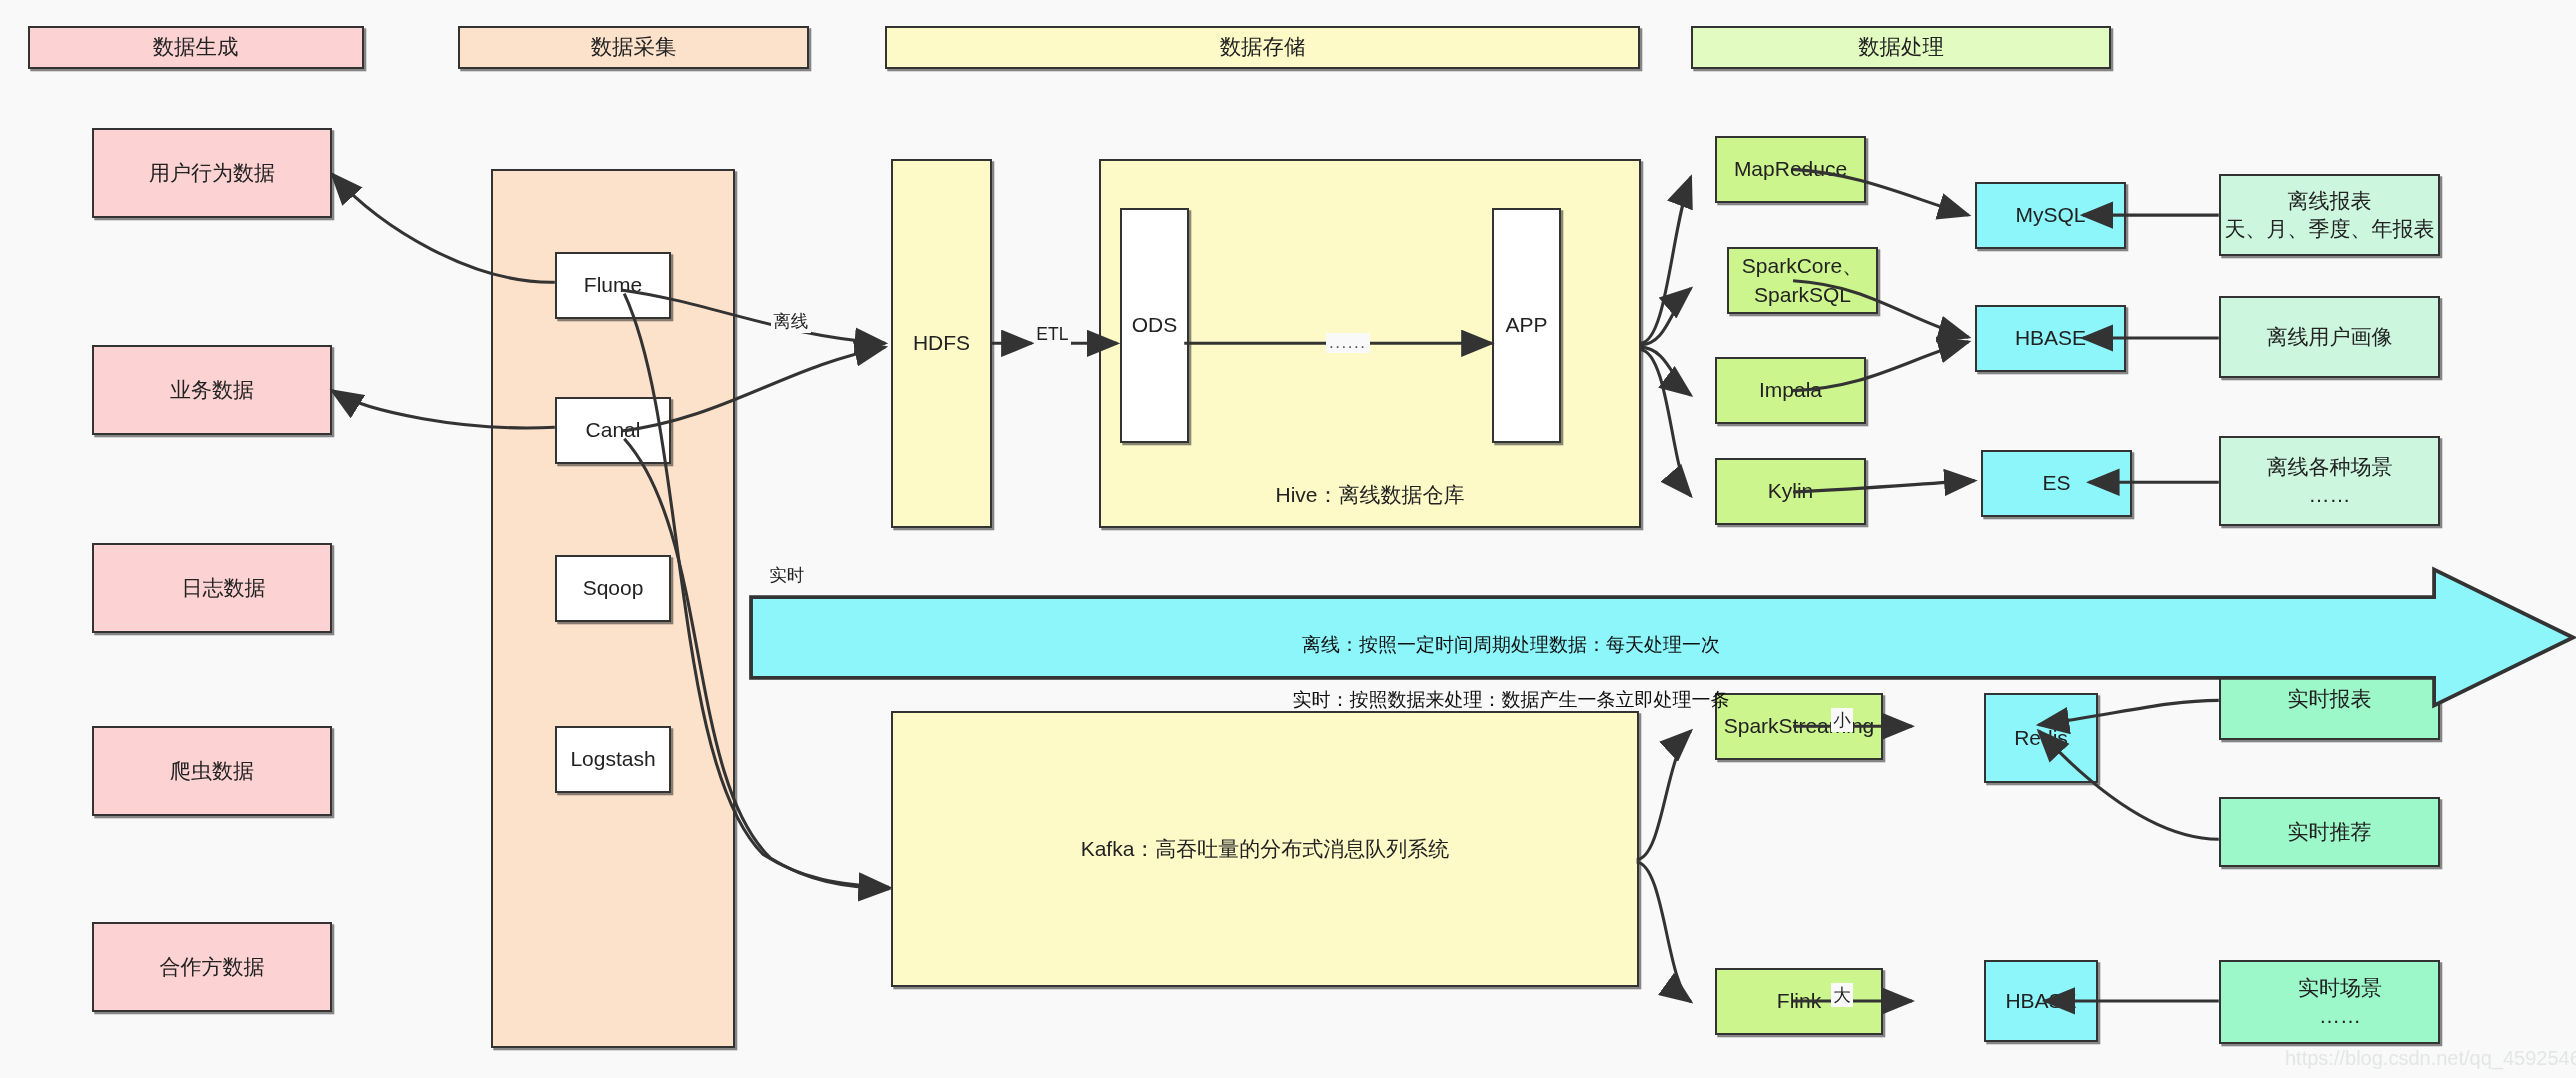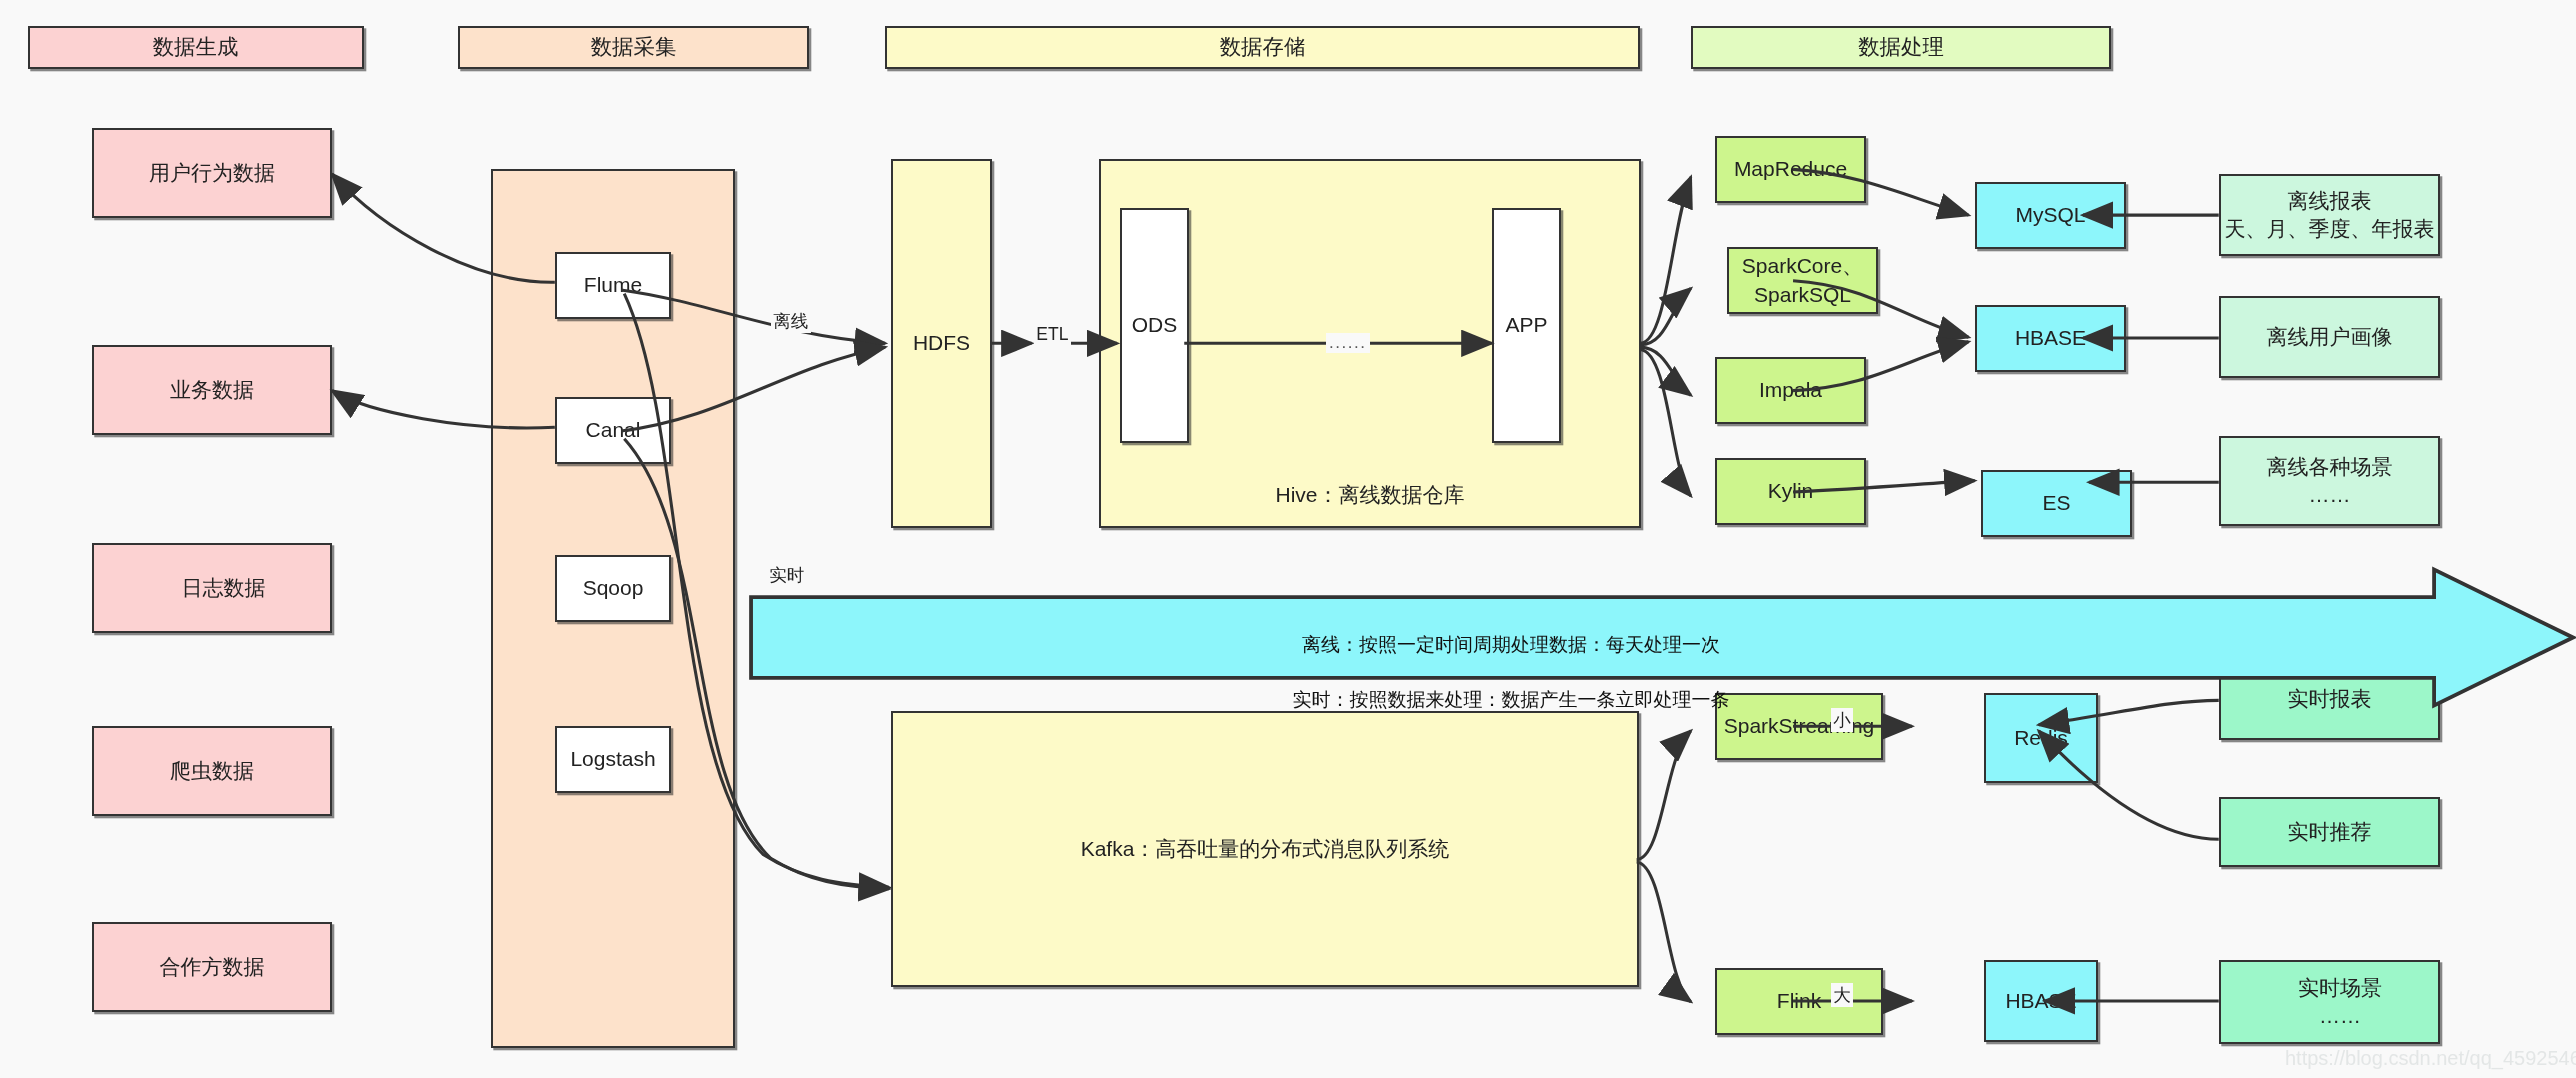--- a/index.html
+++ b/index.html
@@ -187,21 +187,21 @@
   <div class="node green" style="left:1715px;top:136px;width:151px;height:67px;">MapReduce</div>
   <div class="node green" style="left:1715px;top:247px;width:151px;height:67px;margin-left:12px;">SparkCore、
 SparkSQL</div>
   <div class="node green" style="left:1715px;top:357px;width:151px;height:67px;">Impala</div>
   <div class="node green" style="left:1715px;top:458px;width:151px;height:67px;">Kylin</div>
   <div class="node green" style="left:1715px;top:693px;width:168px;height:67px;">SparkStreaming</div>
   <div class="node green" style="left:1715px;top:968px;width:168px;height:67px;">Flink</div>
 
   <div class="node cyan" style="left:1975px;top:182px;width:151px;height:67px;">MySQL</div>
   <div class="node cyan" style="left:1975px;top:305px;width:151px;height:67px;">HBASE</div>
-  <div class="node cyan" style="left:1981px;top:450px;width:151px;height:67px;margin-top:20px;">ES</div>
+  <div class="node cyan" style="left:1981px;top:450px;width:151px;height:67px;">ES</div>
   <div class="node cyan" style="left:1984px;top:693px;width:114px;height:90px;">Redis</div>
   <div class="node cyan" style="left:1984px;top:960px;width:114px;height:82px;">HBASE</div>
 
   <div class="node mintapp" style="left:2219px;top:174px;width:221px;height:82px;">离线报表
 天、月、季度、年报表</div>
   <div class="node mintapp" style="left:2219px;top:296px;width:221px;height:82px;">离线用户画像</div>
   <div class="node mintapp" style="left:2219px;top:436px;width:221px;height:90px;">离线各种场景
 ……</div>
   <div class="node mintrt" style="left:2219px;top:658px;width:221px;height:82px;">实时报表</div>
   <div class="node mintrt" style="left:2219px;top:797px;width:221px;height:70px;">实时推荐</div>

